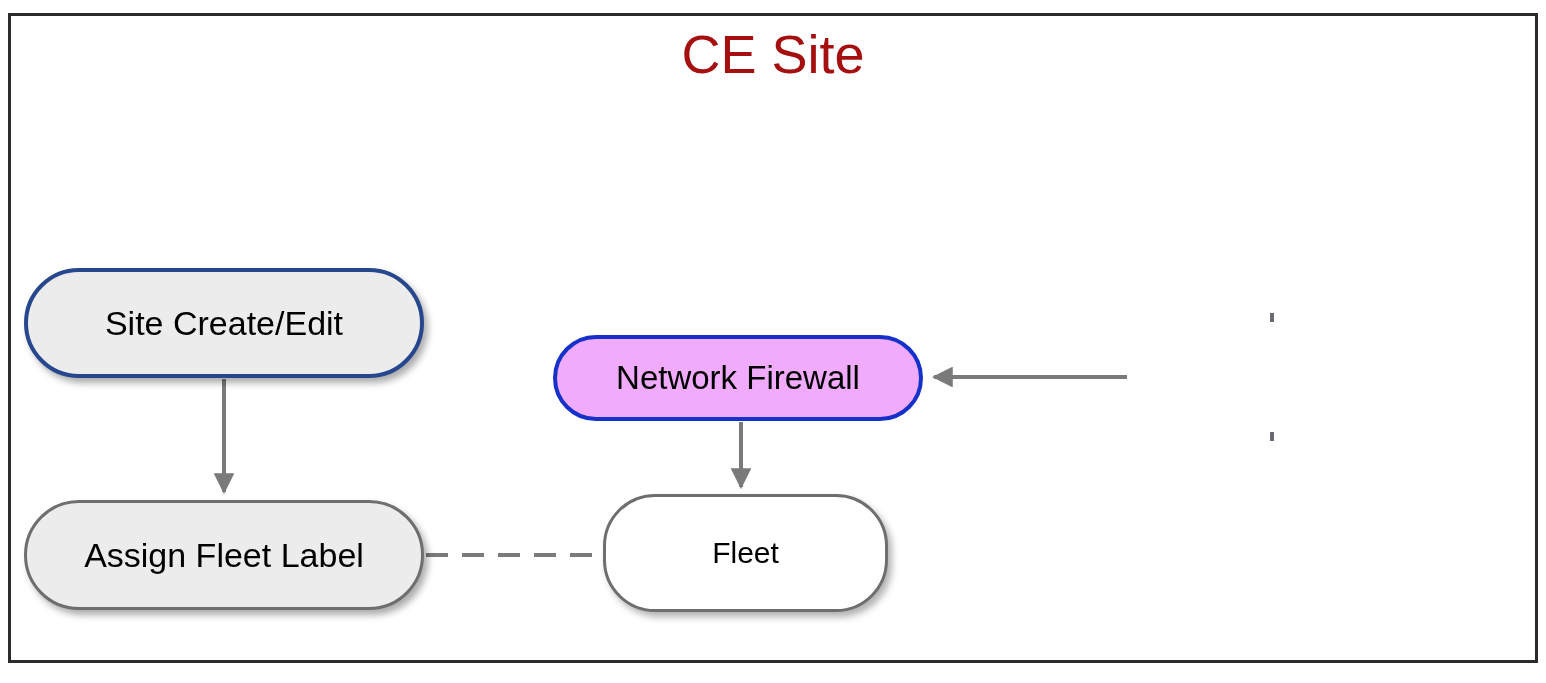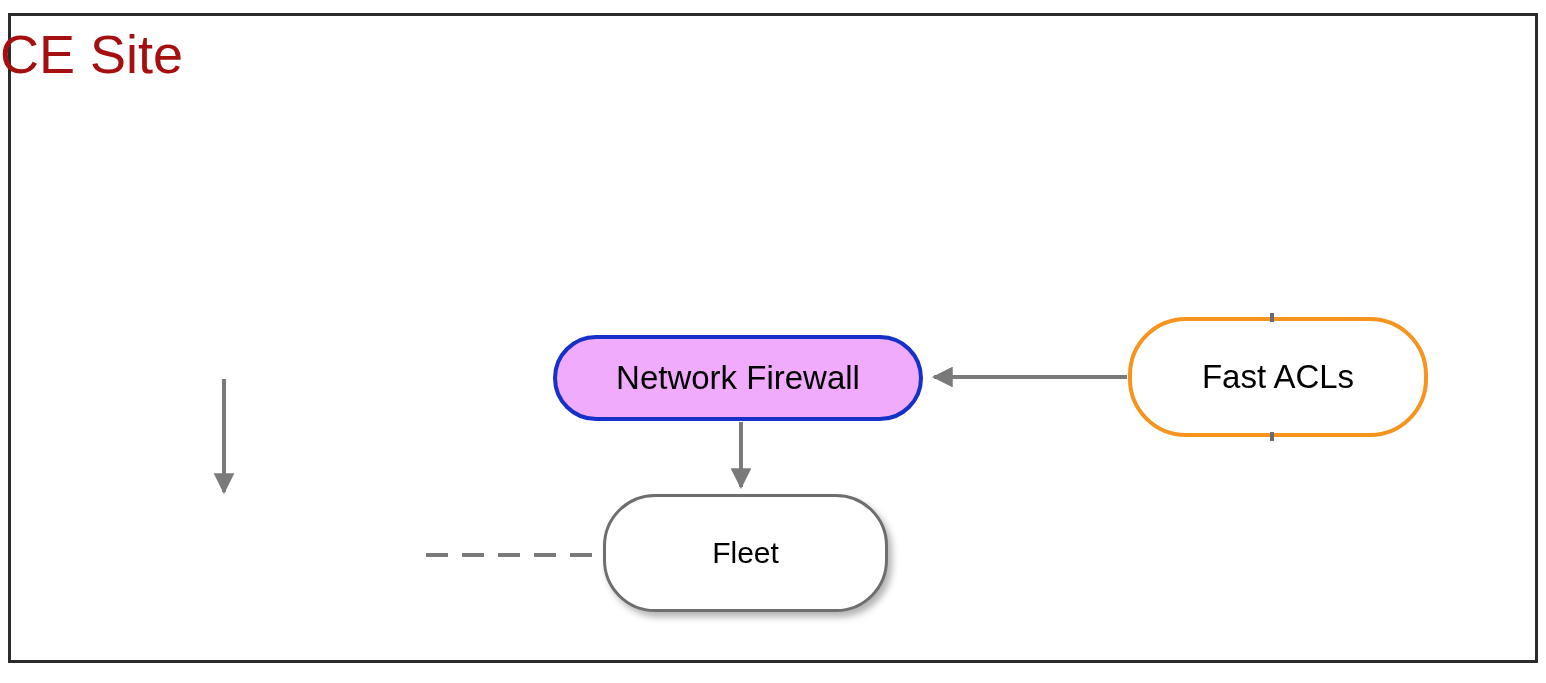--- a/index.html
+++ b/index.html
@@ -32,21 +32,21 @@
     border: 3px solid #2b2b2e;
     background: #ffffff;
   }
 
   
   #diagram-title {
     position: absolute;
     left: 0;
     top: 22px;
     width: 1546px;
-    text-align: left;
+    text-align: center;
     font-size: 54px;
     line-height: 64px;
     color: #a50f0f;
     font-family: "Liberation Sans", sans-serif;
     white-space: nowrap;
   }
 
   
   #edges {
     position: absolute;
@@ -173,30 +173,33 @@
 
     <g>
       <line x1="1127" y1="377" x2="934" y2="377" stroke="#7a7a7a" stroke-width="4" marker-end="url(#arrowhead)"></line>
     </g>
 
     <g>
       <line x1="426" y1="555" x2="601" y2="555" stroke="#7a7a7a" stroke-width="4" stroke-dasharray="22 14"></line>
     </g>
   </svg>
 
-
+  <div class="node" id="node-site-create-edit">
+    <span class="node-label">Site Create/Edit</span>
+  </div>
+
+  <div class="node" id="node-assign-fleet-label">
+    <span class="node-label">Assign Fleet Label</span>
+  </div>
 
   <div class="node" id="node-network-firewall">
     <span class="node-label">Network Firewall</span>
   </div>
 
   <div class="node" id="node-fleet">
     <span class="node-label">Fleet</span>
   </div>
 
-  <div class="node" id="node-fast-acls">
-    <span class="node-label">Fast ACLs</span>
-  </div>
 
   <div class="handle-tick" id="tick-top"></div>
   <div class="handle-tick" id="tick-bottom"></div>
 
 </div>
 
 </body></html>

